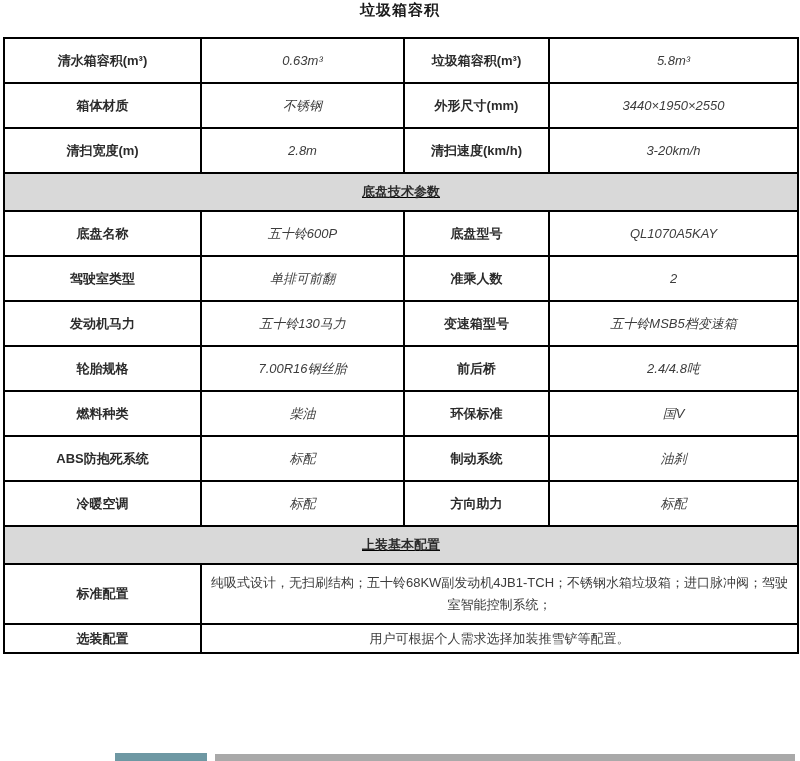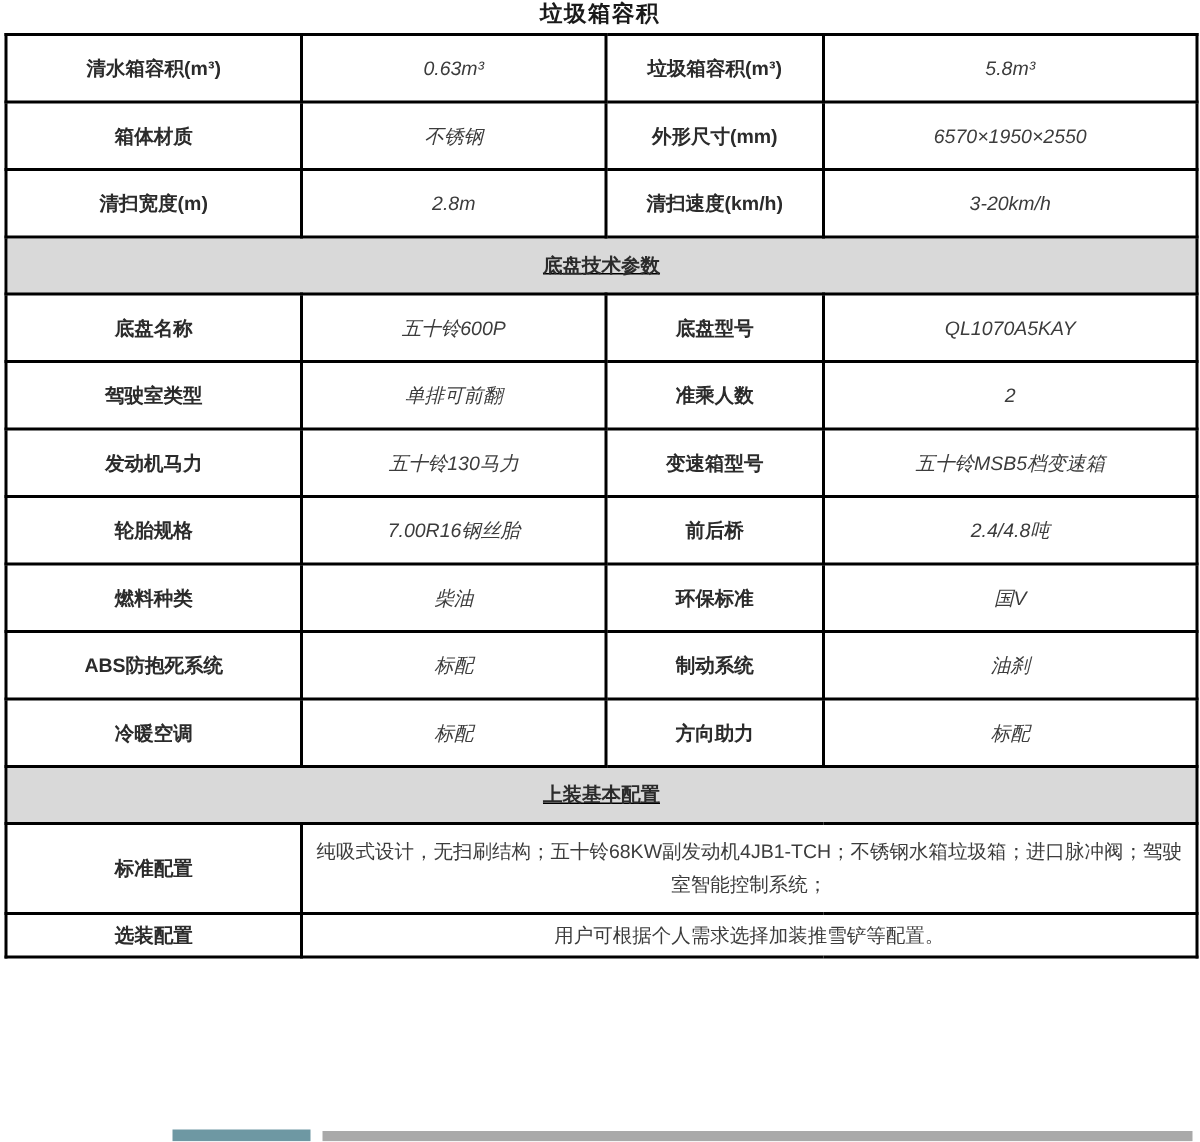--- a/index.html
+++ b/index.html
@@ -24,21 +24,21 @@
     font-size: 15px;
     font-weight: bold;
     color: #1a1a1a;
     letter-spacing: 1px;
   }
   table.spec-table {
     border-collapse: collapse;
     table-layout: fixed;
     width: 794px;
     margin-left: 3px;
-    margin-top: 3px;
+    margin-top: 18px;
   }
   table.spec-table td {
     border: 2px solid #000000;
     text-align: center;
     vertical-align: middle;
     font-size: 13px;
     padding: 2px 6px;
     background: #ffffff;
     overflow: hidden;
   }
@@ -108,21 +108,21 @@
       <tr class="spec-row">
         <td class="label-cell">清水箱容积(m³)</td>
         <td class="value-cell">0.63m³</td>
         <td class="label-cell">垃圾箱容积(m³)</td>
         <td class="value-cell">5.8m³</td>
       </tr>
       <tr class="spec-row">
         <td class="label-cell">箱体材质</td>
         <td class="value-cell">不锈钢</td>
         <td class="label-cell">外形尺寸(mm)</td>
-        <td class="value-cell">6570×1950×2550</td>
+        <td class="value-cell">3440×1950×2550</td>
       </tr>
       <tr class="spec-row">
         <td class="label-cell">清扫宽度(m)</td>
         <td class="value-cell">2.8m</td>
         <td class="label-cell">清扫速度(km/h)</td>
         <td class="value-cell">3-20km/h</td>
       </tr>
 
       <tr class="section-row">
         <td colspan="4">底盘技术参数</td>

